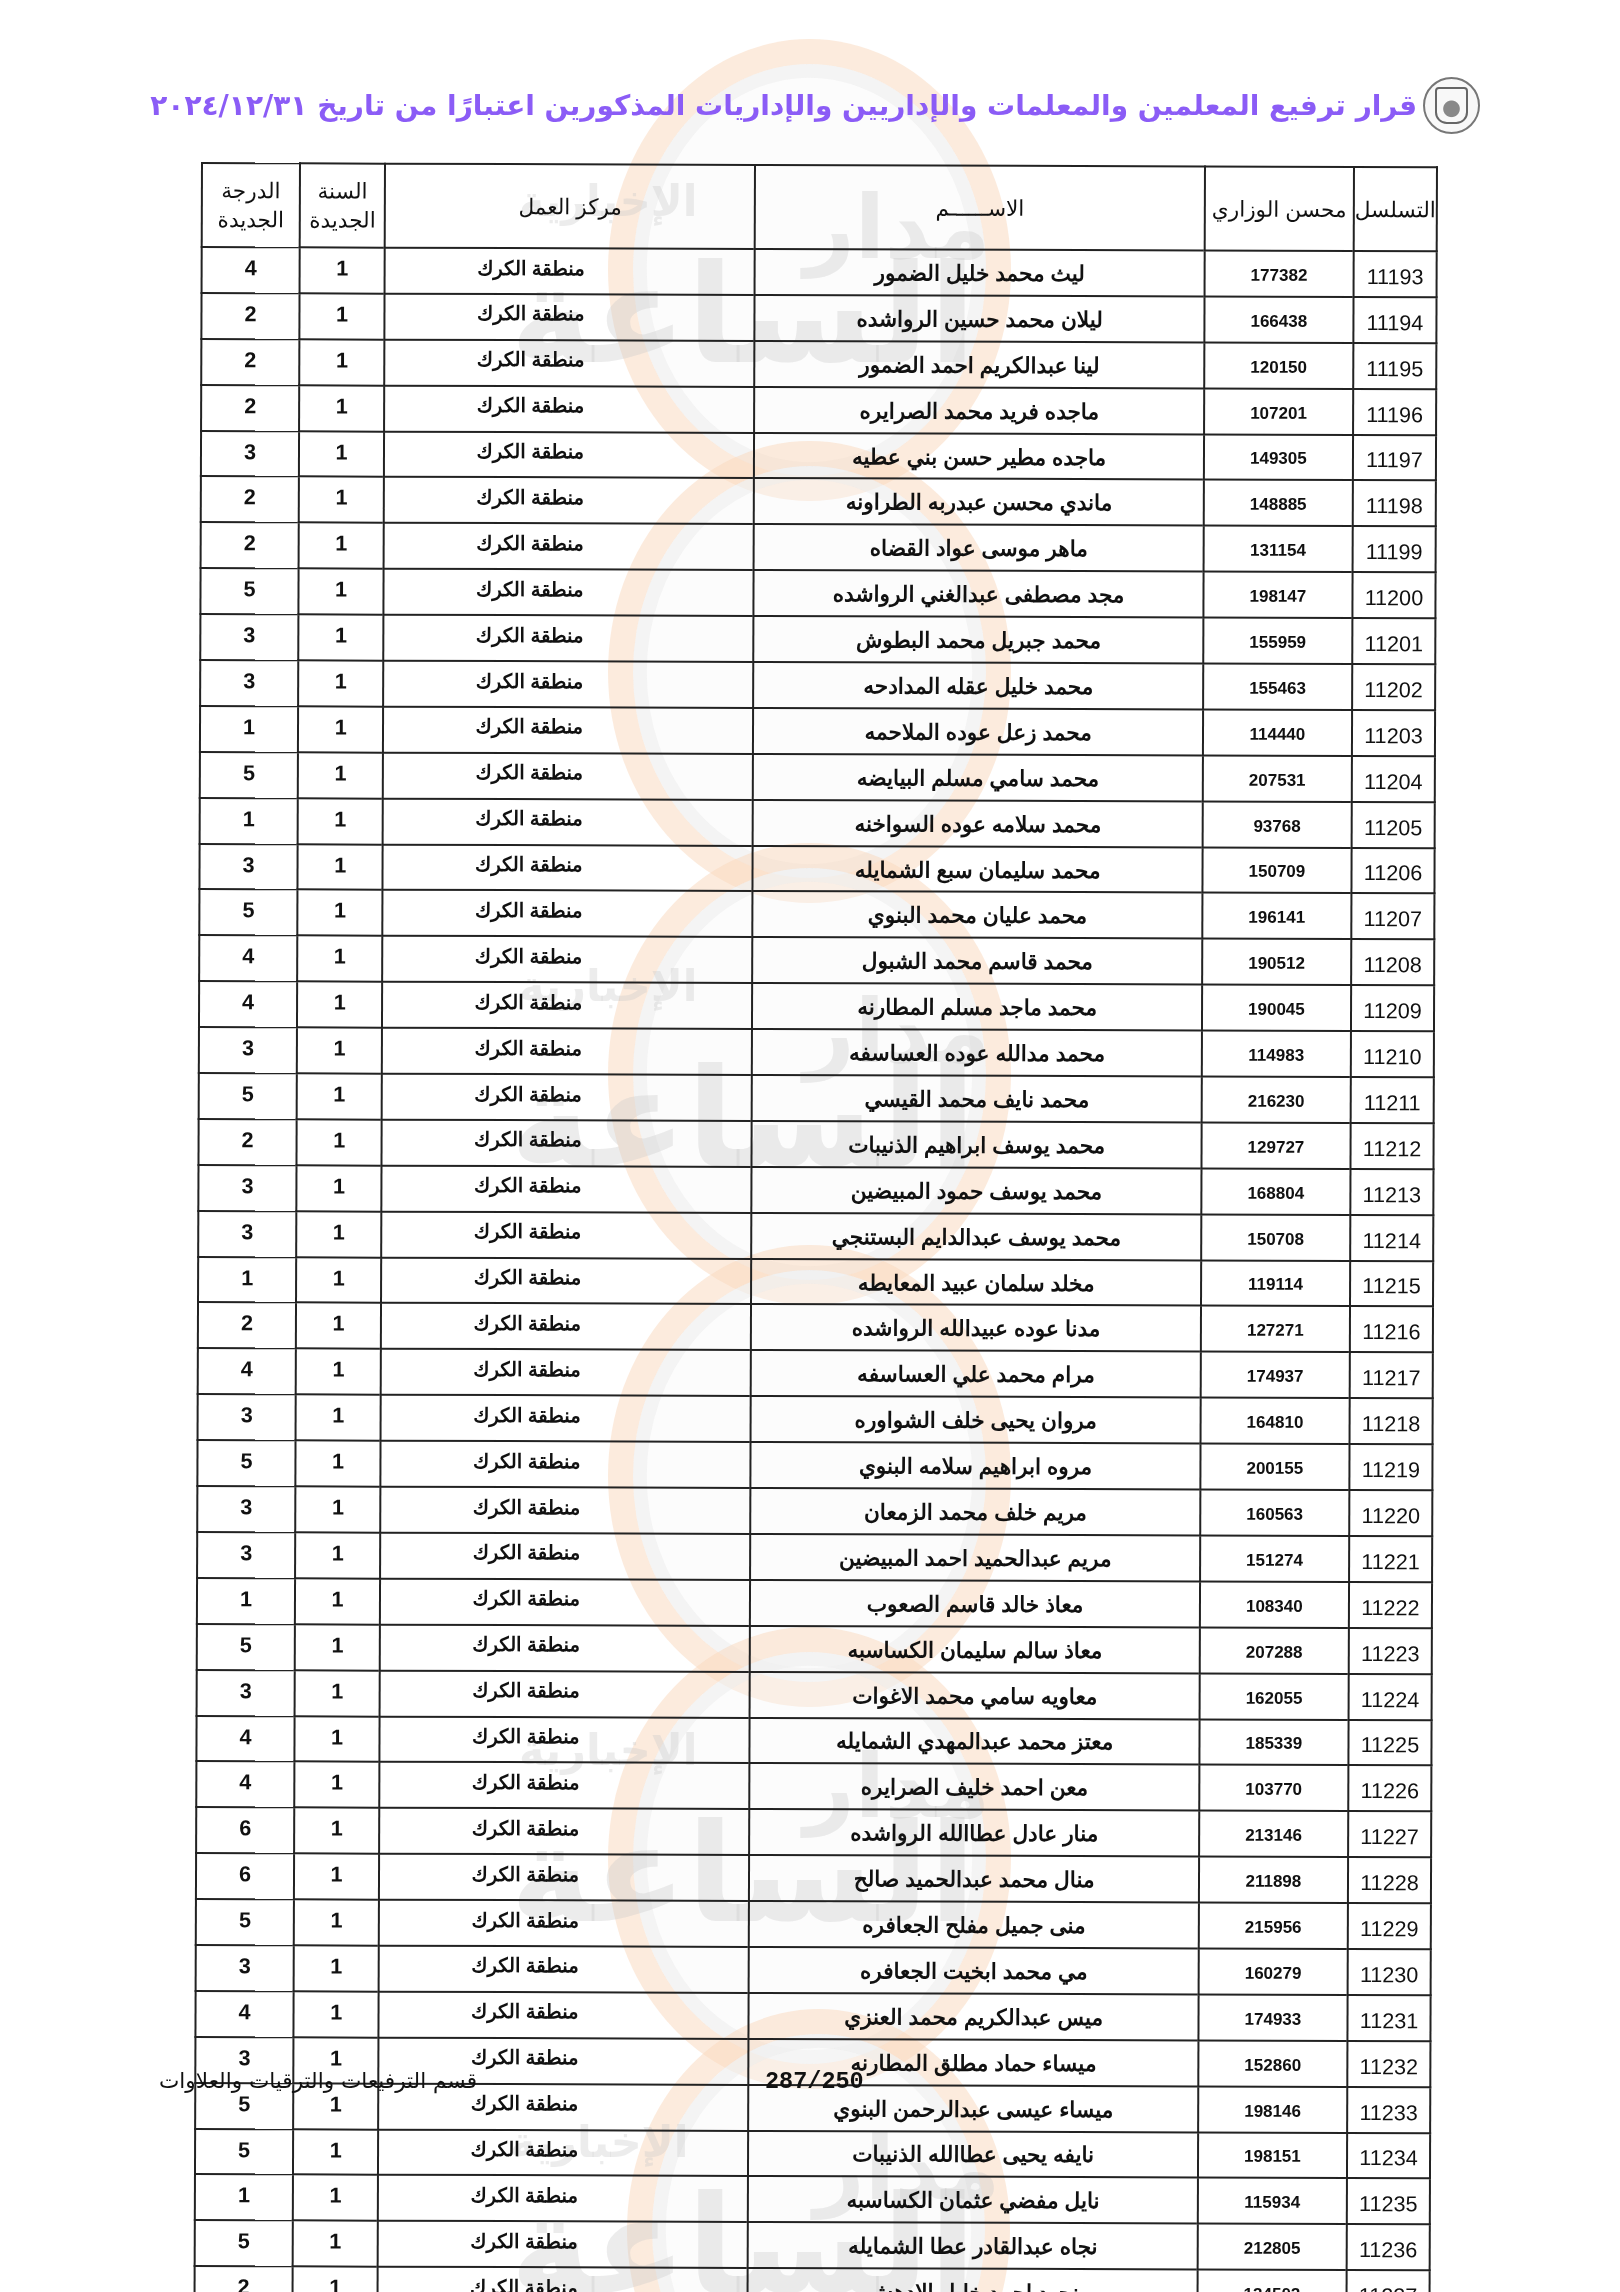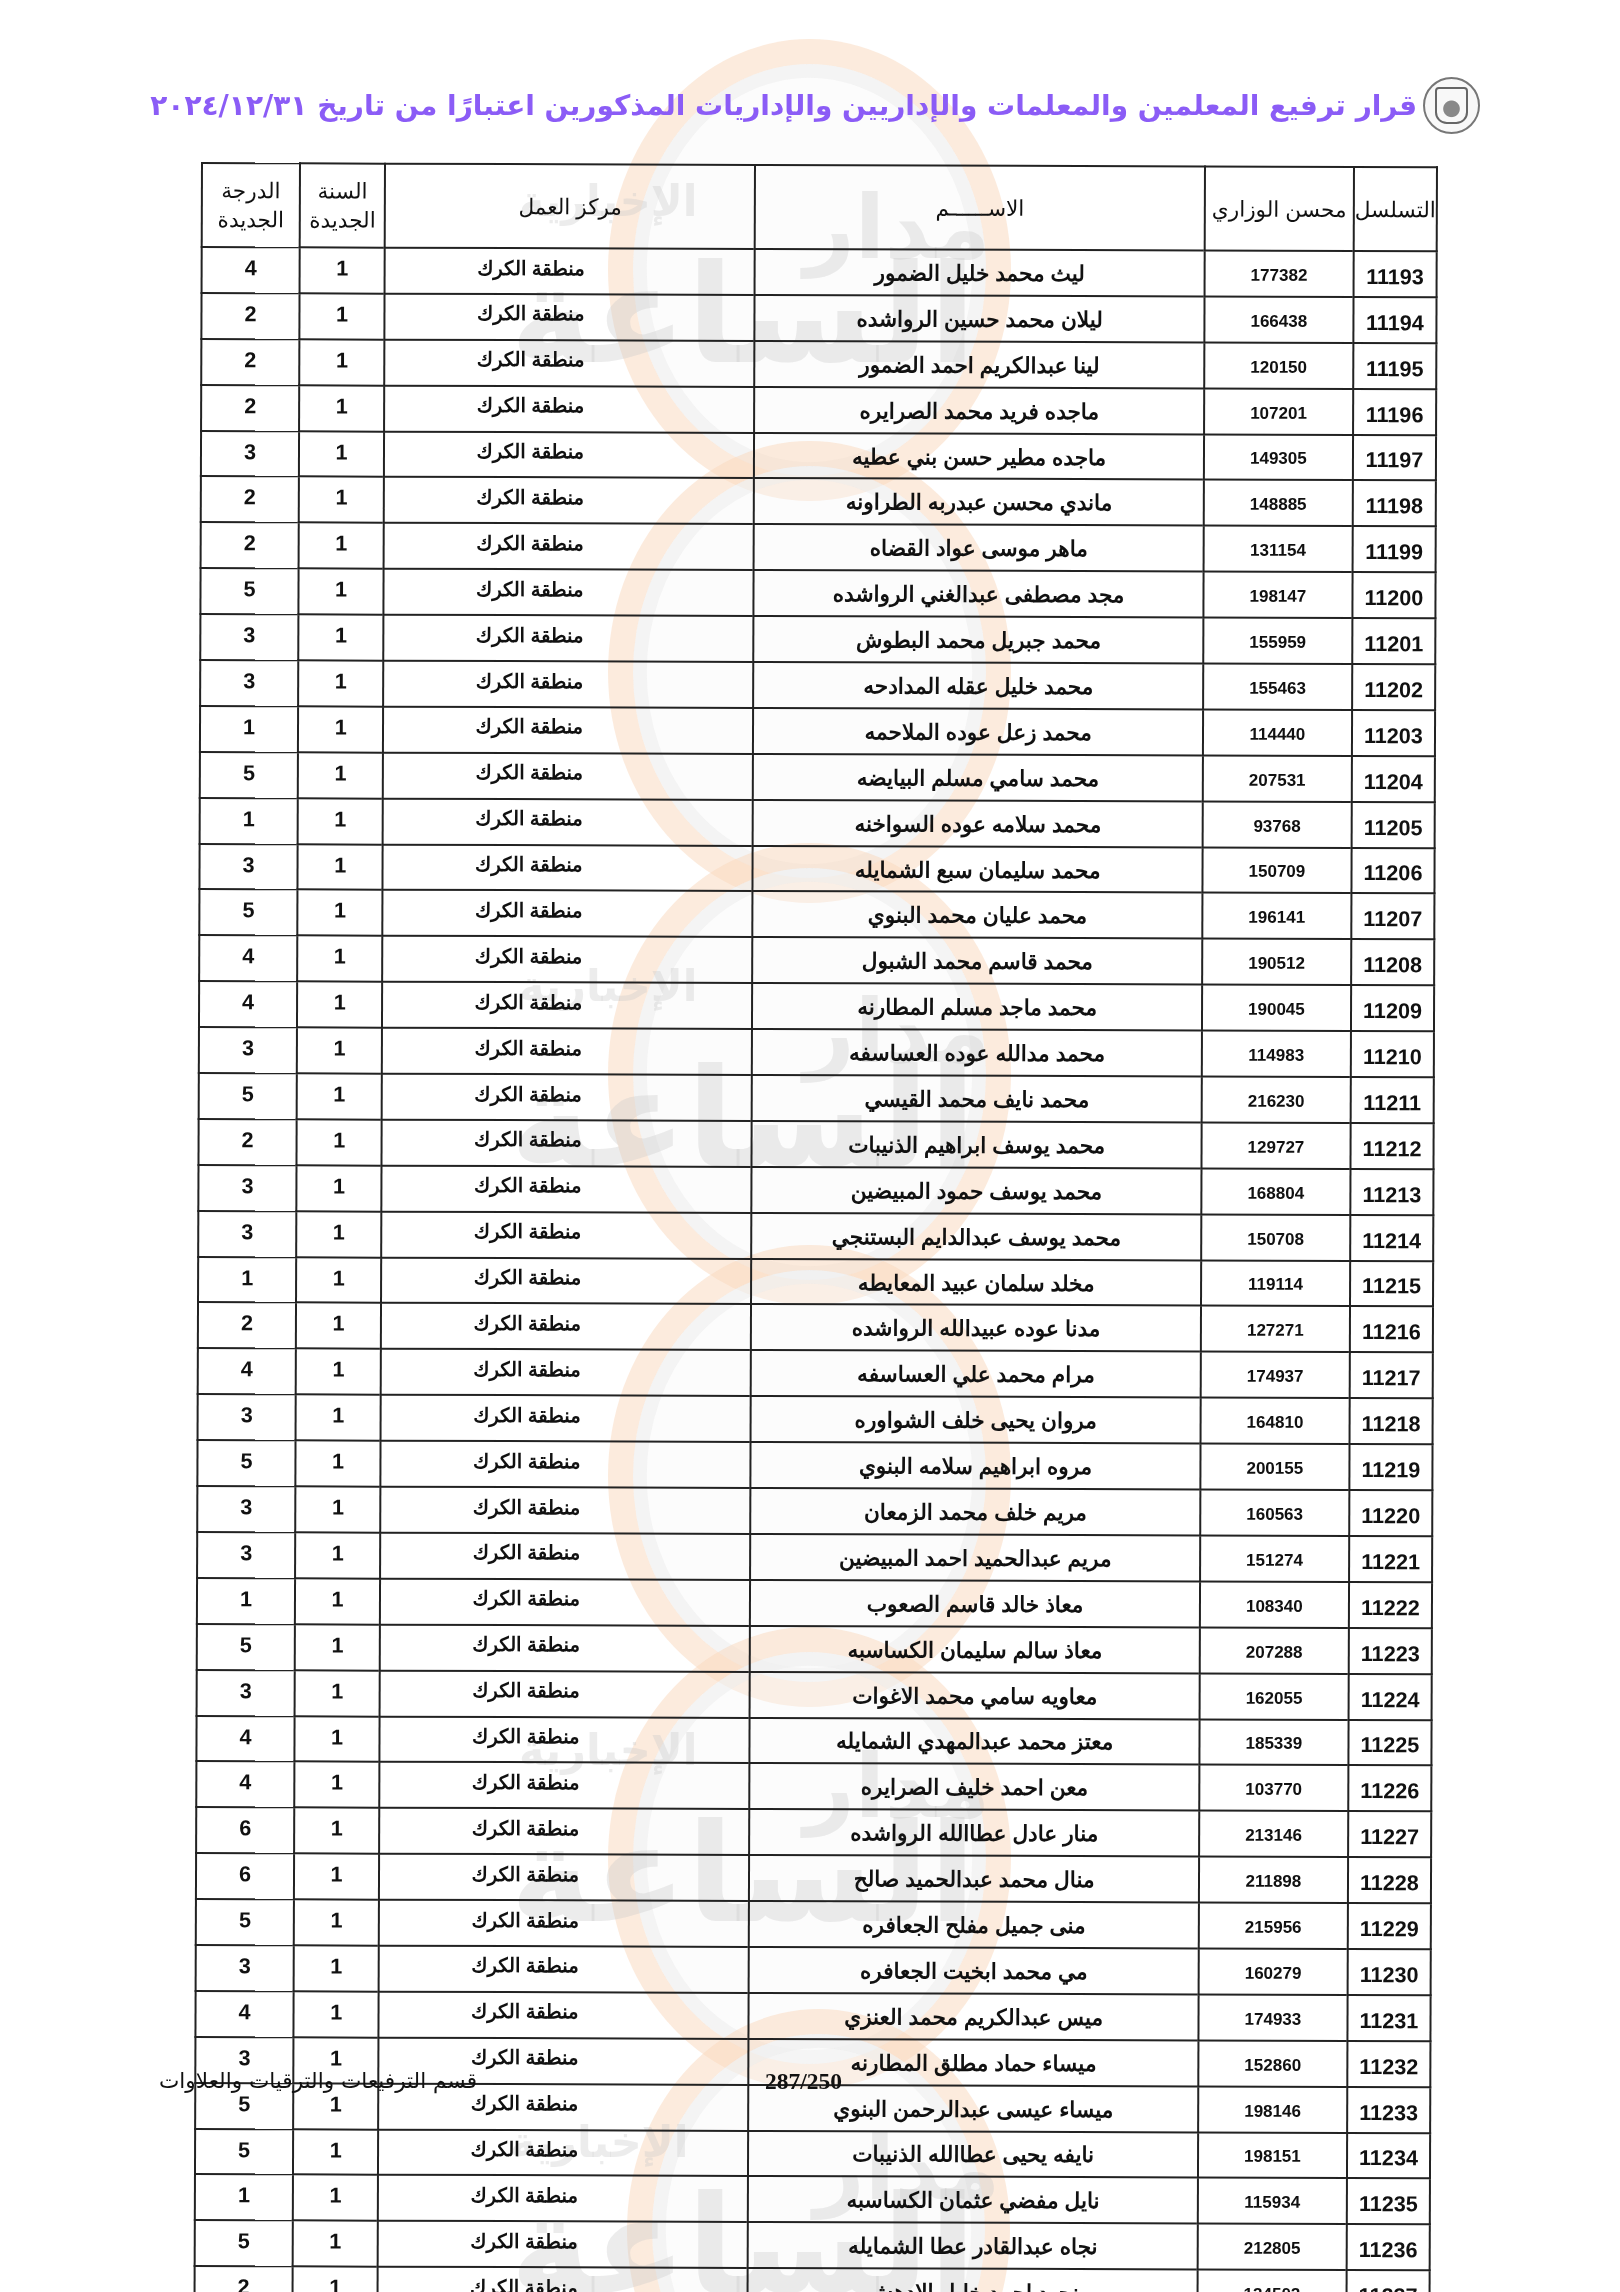--- a/index.html
+++ b/index.html
@@ -42,32 +42,32 @@
   table {
     border-collapse:collapse; width:100%; direction:rtl; table-layout:fixed;
     background:transparent;
   }
   th, td {
     border:2px solid #222; text-align:center; padding:0;
     font-family:"Liberation Sans", sans-serif;
   }
   th { height:82px; font-weight:normal; font-size:21.6px; line-height:29px; color:#111; }
   td { height:38px; font-size:22.5px; color:#111; }
-  td.serial { font-size:21.6px; font-weight:bold; padding-top:5.9px; }
+  td.serial { font-size:21.6px; font-weight:normal; padding-top:5.9px; }
   td.minid { font-size:17px; font-weight:bold; padding-top:3.9px; }
   td.name { font-size:21.6px; font-weight:bold; padding-top:2px; }
   td.center { font-size:19.6px; font-weight:bold; text-align:center; padding-bottom:5.9px; padding-right:78px; }
   td.year, td.grade { font-size:21.6px; font-weight:bold; padding-bottom:3.9px; }
   .footer-dept {
     position:absolute; left:147px; top:2068px; direction:rtl; font-size:21.6px;
     font-weight:normal; color:#111; z-index:2;margin-left:12px;
   }
   .footer-page {
     position:absolute; left:765px; top:2068px; font-size:23.5px; font-weight:bold;
-    color:#111; z-index:2; font-family:Liberation Serif, serif;
+    color:#111; z-index:2; font-family:Liberation Mono, monospace;
   }
 </style>
 </head>
 <body>
 
 <div class="watermark wm-clock" style="left:608px; top:39px; width:353px; height:412px;"></div>
 <div class="watermark wm-clock" style="left:608px; top:441px; width:353px; height:412px;"></div>
 <div class="watermark wm-clock" style="left:608px; top:843px; width:353px; height:412px;"></div>
 <div class="watermark wm-clock" style="left:608px; top:1245px; width:353px; height:412px;"></div>
 <div class="watermark wm-clock" style="left:608px; top:1627px; width:353px; height:412px;"></div>

